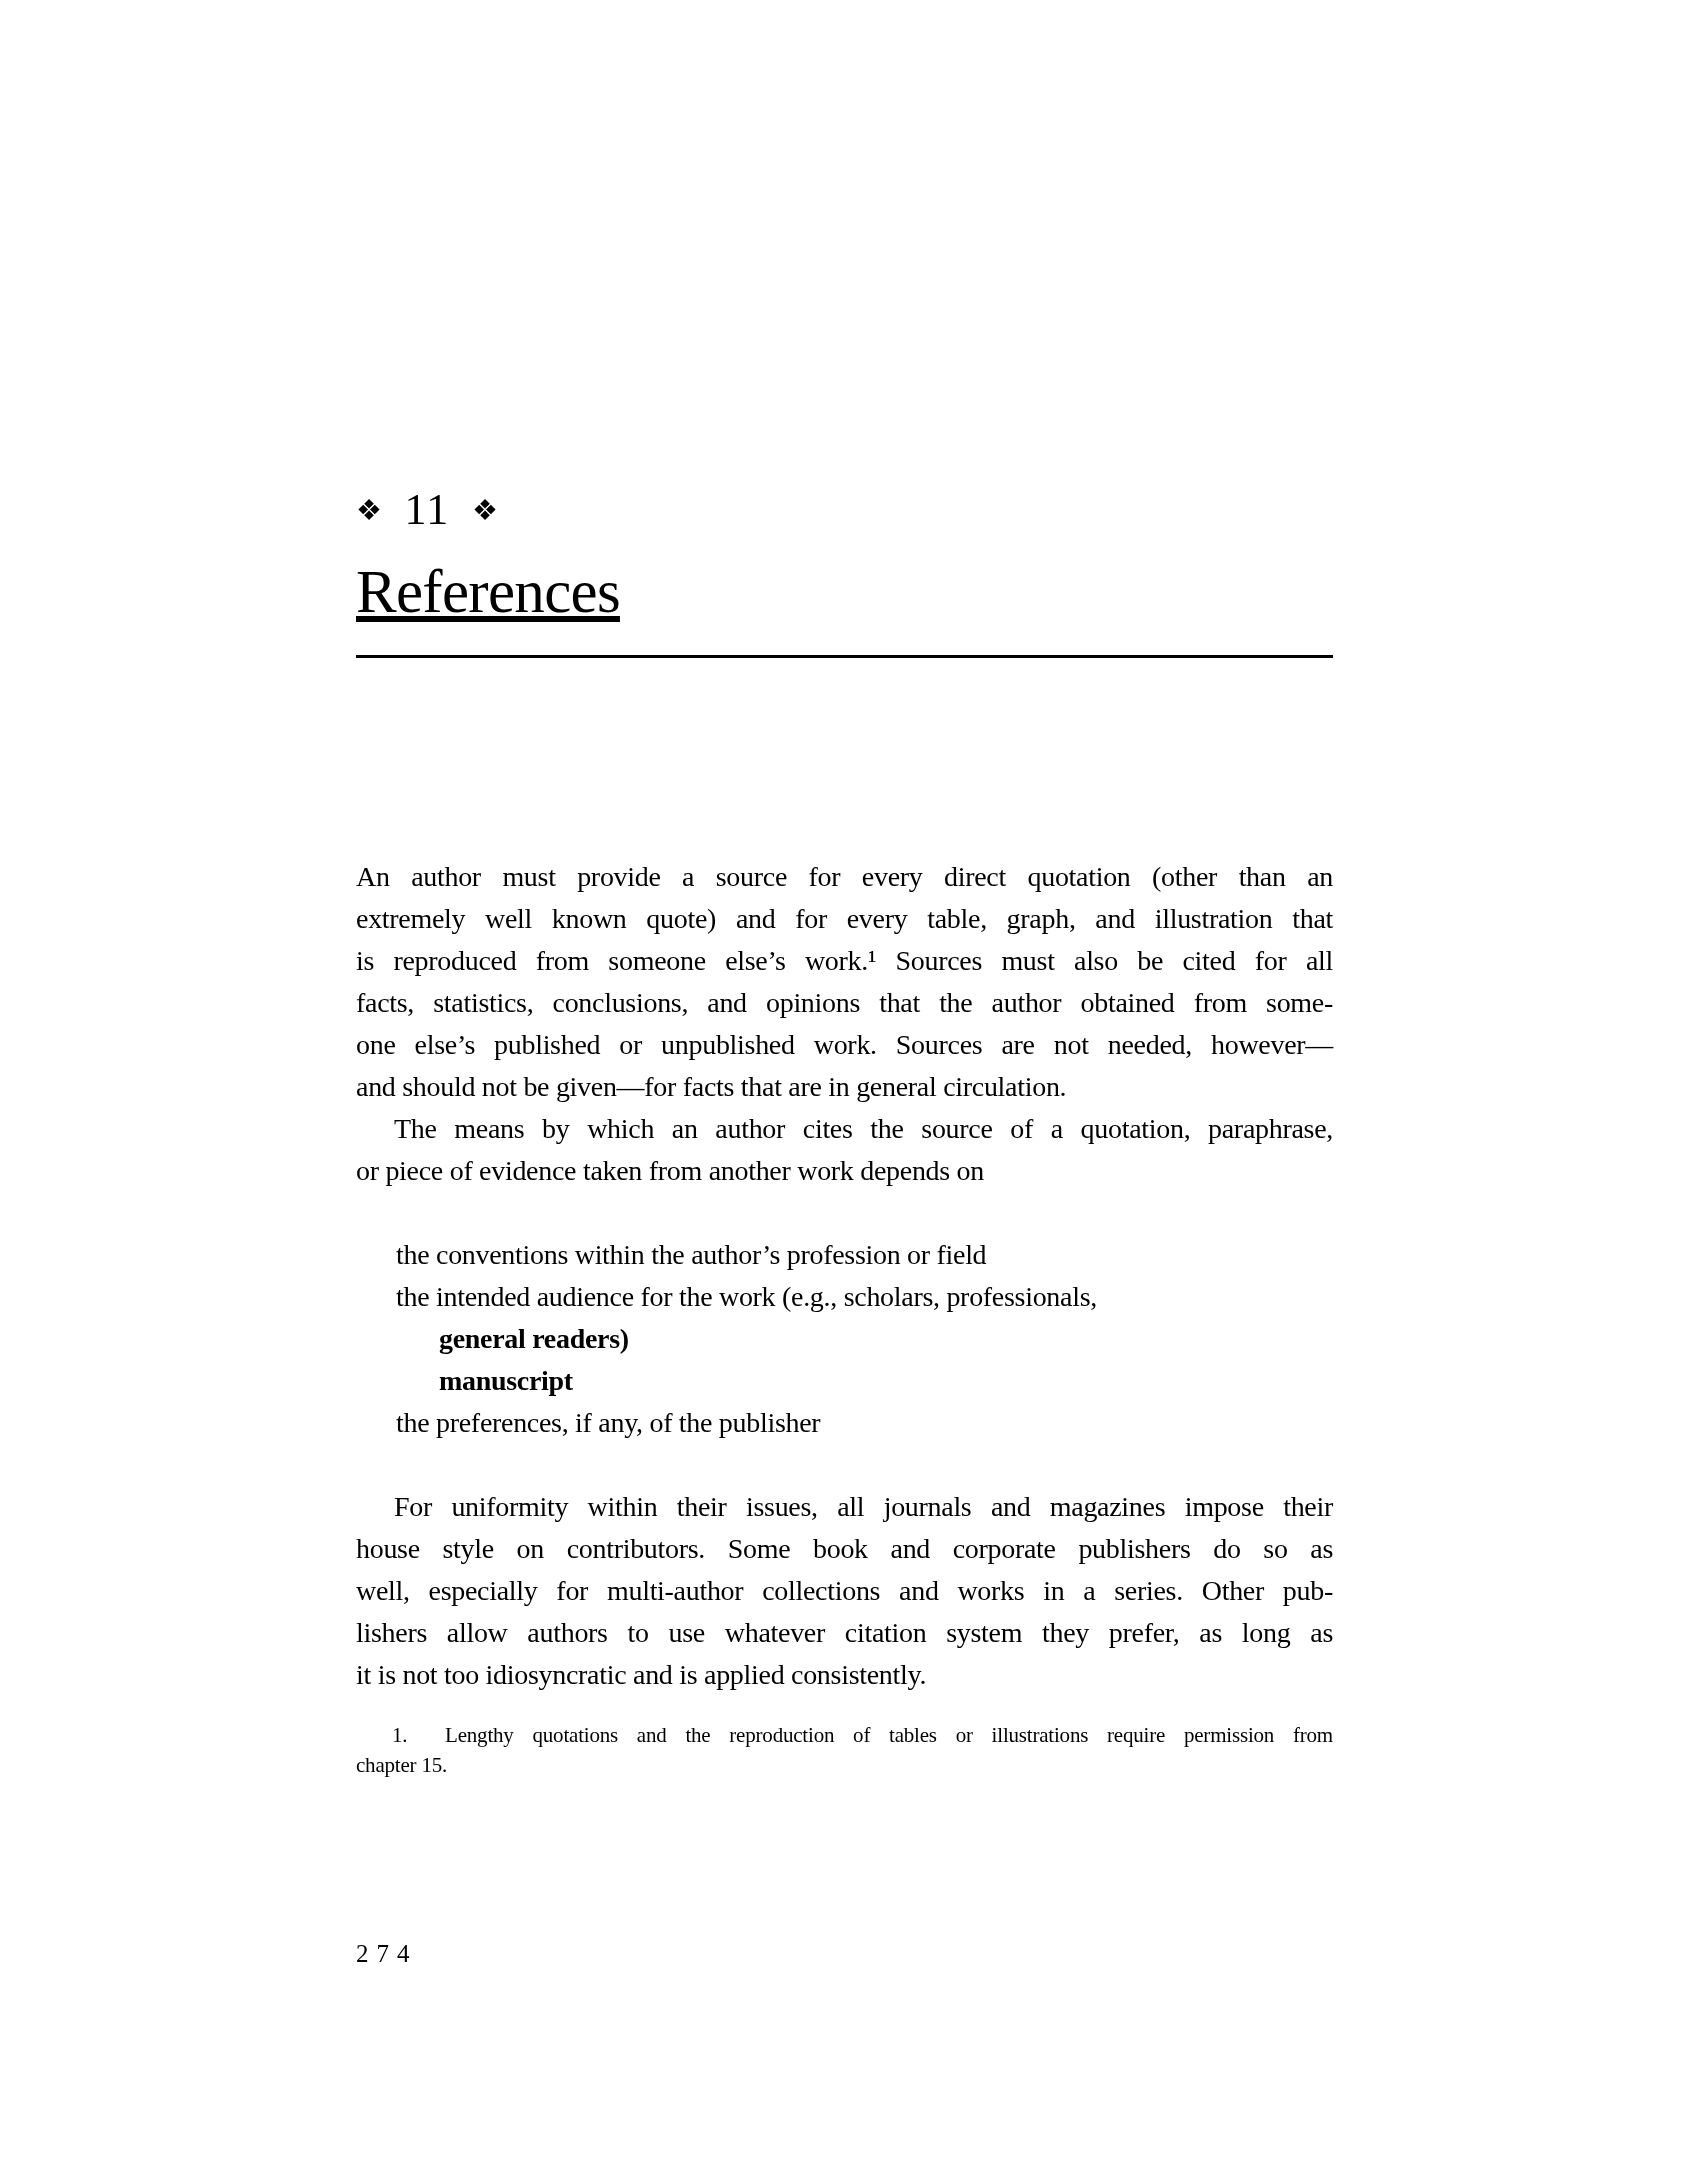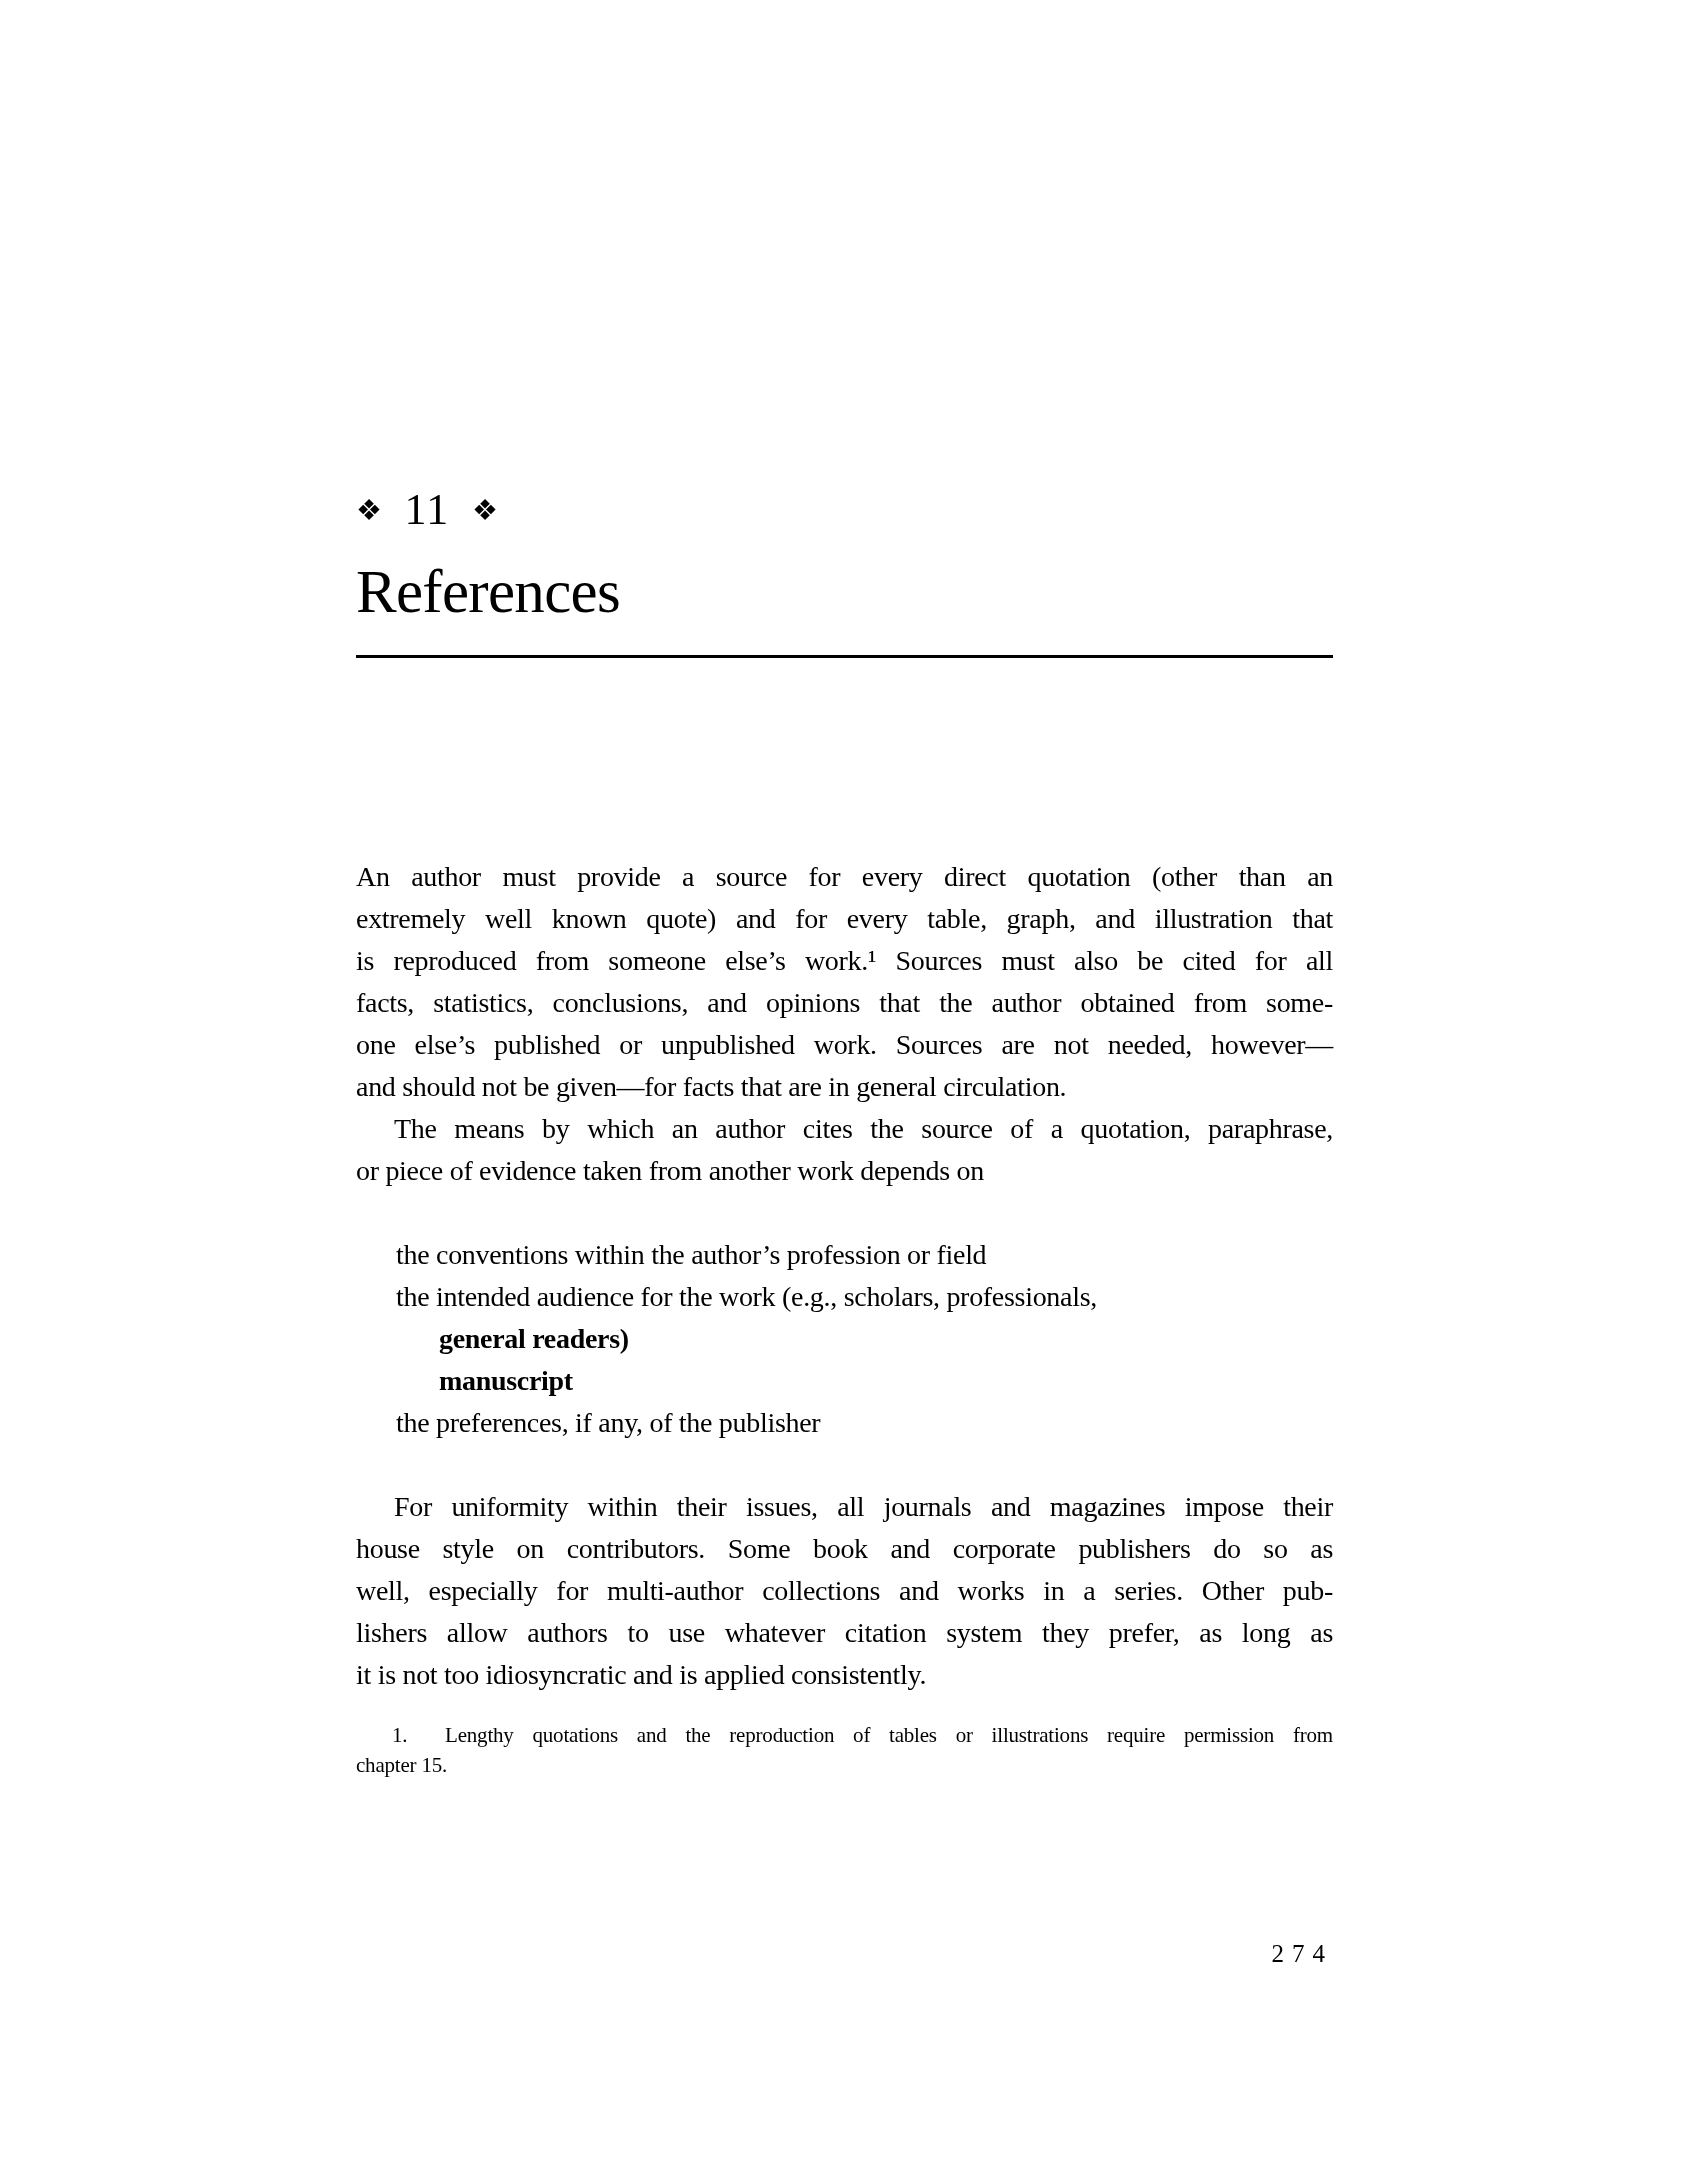--- a/index.html
+++ b/index.html
@@ -56,33 +56,32 @@
     letter-spacing: -0.2px;
   }
   #footnote .line { height: 30px; }
   .fn-indent { padding-left: 36px; }
 
   
   #pagenum {
     top: 1941px;
     font-size: 25px; line-height: 1;
     letter-spacing: 8px;
-    text-align: right;
   }
 </style>
 </head>
 <body>
 
 <div id="chapter" class="col">
   <span class="orn">❖</span>
   <span class="num">11</span>
   <span class="orn">❖</span>
 </div>
 
-<h1 id="title" class="col" style="margin:0; position:absolute;">References</h1>
+<h1 id="title" class="col" style="margin:0; position:absolute;text-decoration:underline;">References</h1>
 
 <div id="rule" class="col"></div>
 
 <div id="bodytext" class="col">
     <div class="line jl">An author must provide a source for every direct quotation (other than an</div>
     <div class="line jl">extremely well known quote) and for every table, graph, and illustration that</div>
     <div class="line jl">is reproduced from someone else’s work.¹ Sources must also be cited for all</div>
     <div class="line jl">facts, statistics, conclusions, and opinions that the author obtained from some-</div>
     <div class="line jl">one else’s published or unpublished work. Sources are not needed, however—</div>
     <div class="line">and should not be given—for facts that are in general circulation.</div>

